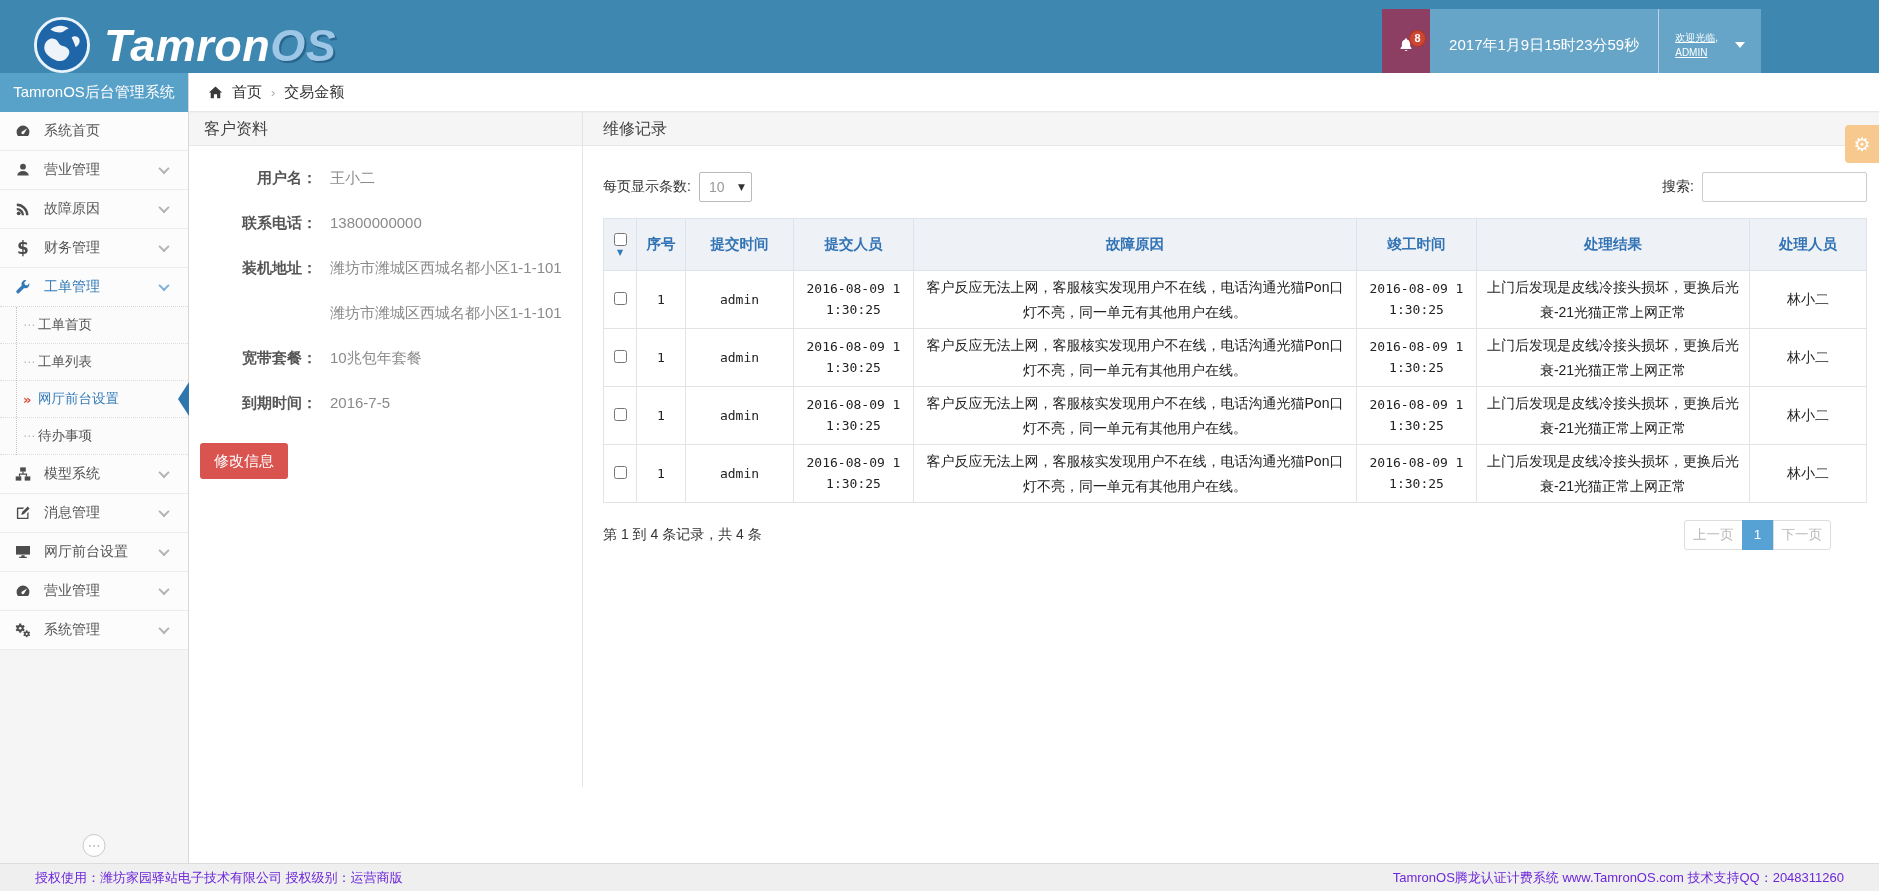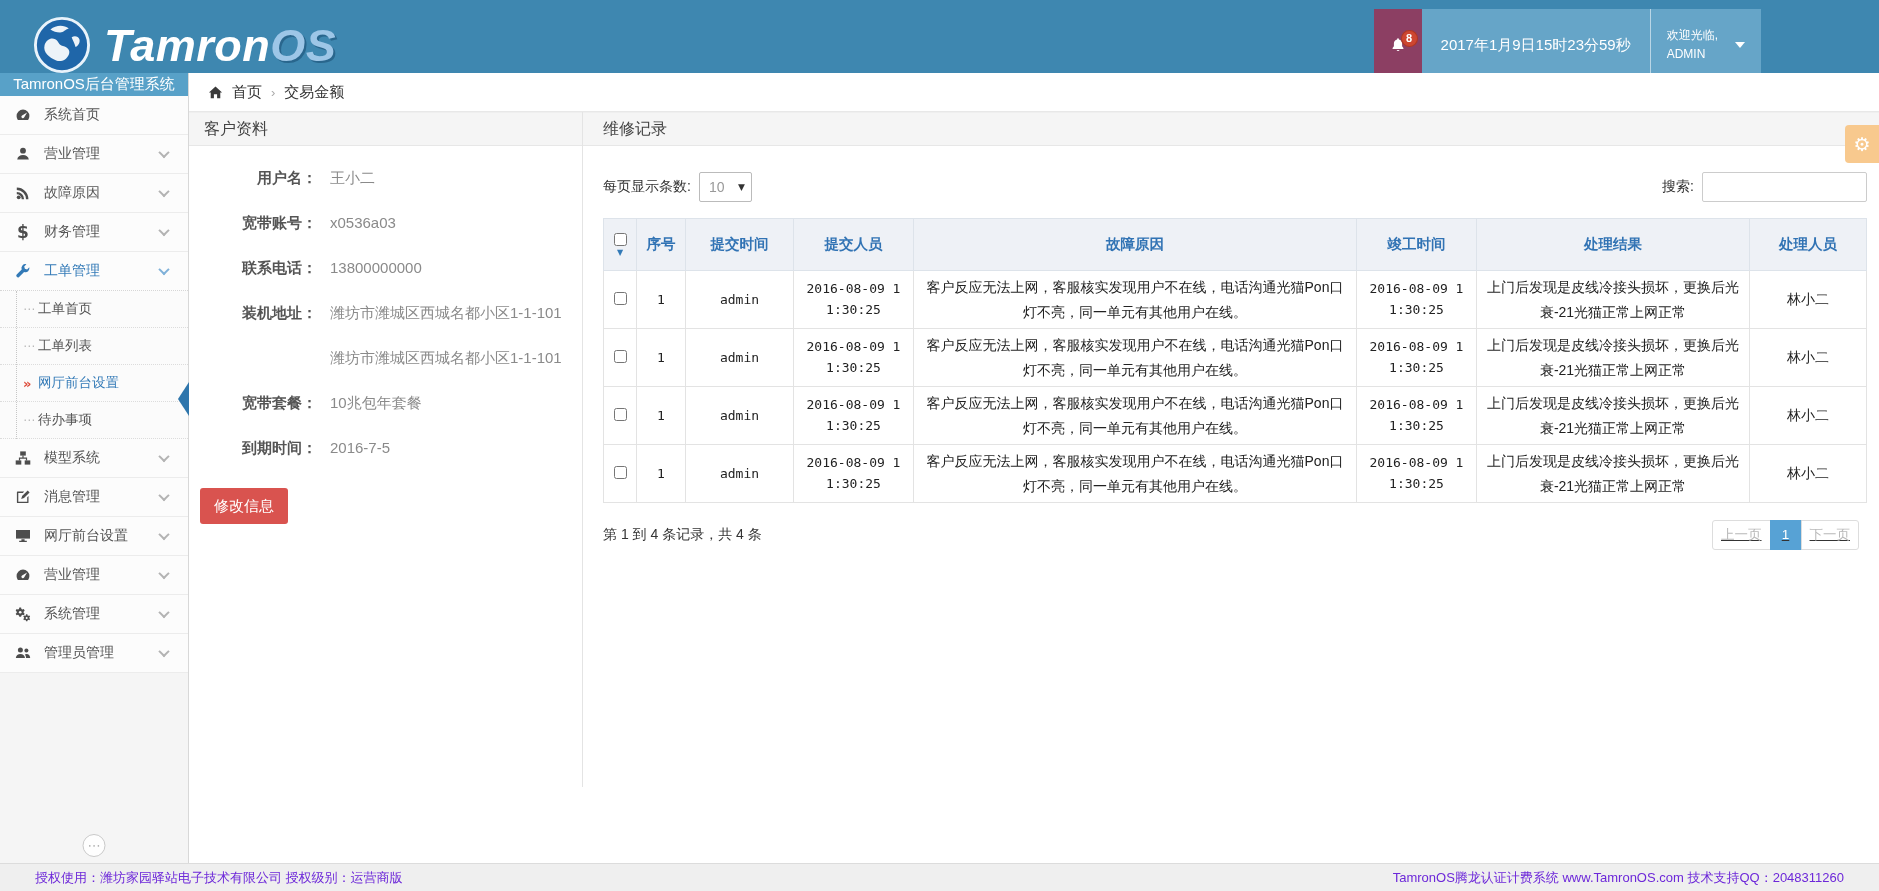--- a/index.html
+++ b/index.html
@@ -11,26 +11,26 @@
   .logo { display:flex; align-items:center; gap:13px; padding-left:33px; }
   .globe svg { width:58px; height:58px; display:block; }
   .logo-text { font-size:45px; font-weight:bold; font-style:italic; color:#fff; line-height:1; letter-spacing:0.5px; }
   .logo-text .os { color:var(--logo-os); text-shadow:2px 2px 0 rgba(20,70,105,.5); }
   .header-right { margin-left:auto; margin-right:118px; display:flex; align-items:stretch; height:73px; }
   .notif { width:48px; background:var(--notif-bg); display:flex; align-items:center; justify-content:center; position:relative; cursor:pointer; }
   .bell svg { width:16px; height:18px; fill:#fff; display:block; }
   .badge { position:absolute; top:21px; right:4px; width:17px; height:17px; border-radius:50%; background:var(--badge-bg); color:#fff; font-size:11px; font-weight:bold; display:flex; align-items:center; justify-content:center; box-shadow:inset 0 0 0 1px rgba(120,25,10,.35); }
   .datetime { background:var(--topblock-bg); color:#fff; font-size:15px; display:flex; align-items:center; padding:0 19px; white-space:nowrap; }
   .userblock { background:var(--topblock-bg); border-left:1px solid rgba(255,255,255,.55); color:#fff; display:flex; align-items:center; padding:0 16px; gap:17px; cursor:pointer; }
-  .welcome { font-size:12px; line-height:1.55; }
+  .welcome { font-size:10px; line-height:1.55;text-decoration:underline; }
   .caret-down { width:0; height:0; border-left:5px solid transparent; border-right:5px solid transparent; border-top:6px solid #fff; }
 
   
   .sidebar { position:absolute; top:73px; left:0; bottom:28px; width:189px; background:#f5f5f5; border-right:1px solid #d8d8d8; }
-  .sb-title { height:23px; background:var(--sidebar-header-bg); color:#fff; font-size:15px; display:flex; align-items:center; justify-content:center; white-space:nowrap; overflow:hidden; }
+  .sb-title { height:39px; background:var(--sidebar-header-bg); color:#fff; font-size:15px; display:flex; align-items:center; justify-content:center; white-space:nowrap; overflow:hidden; }
   .menu-item { height:39px; display:flex; align-items:center; padding:0 12px 0 13px; background:#fcfcfc; border-bottom:1px solid #ececec; font-size:14px; color:#555; cursor:pointer; white-space:nowrap; }
   .micon { width:20px; height:17px; display:inline-flex; align-items:center; justify-content:center; color:#4d4d4d; flex:none; }
   .micon svg { width:16px; height:16px; fill:currentColor; }
   .dollar-glyph { font-size:17px; font-weight:bold; font-family:"DejaVu Sans",sans-serif; }
   .mlabel { margin-left:11px; }
   .chev { margin-left:auto; margin-right:8px; width:8px; height:8px; border-right:2px solid #b3b3b3; border-bottom:2px solid #b3b3b3; transform:rotate(45deg) translate(-1px,-1px); flex:none; }
   .menu-item.active { color:var(--accent-blue); border-bottom:1px dotted #d6d6d6; }
   .menu-item.active .micon { color:var(--accent-blue); }
   .menu-item.active .chev { border-color:#7fb1d9; }
   .submenu { position:relative; background:#fbfbfb; }
@@ -77,21 +77,21 @@
   .records-table td { border:1px solid #e3e3e3; height:54px; text-align:center; vertical-align:middle; font-size:14px; color:#222; padding:4px 8px; }
   td.mono, .records-table .mono { font-family:"DejaVu Sans Mono",monospace; font-size:13px; }
   td.wrap { word-break:break-all; padding:4px 11px; line-height:1.55; }
   td.cjk { line-height:1.75; }
   .thcb-stack { display:flex; flex-direction:column; align-items:center; gap:2px; }
   .sort-caret { color:var(--accent-blue); font-size:8px; font-family:"DejaVu Sans",sans-serif; }
   input[type=checkbox] { width:13px; height:13px; cursor:pointer; }
 
   .table-foot { margin-top:17px; display:flex; align-items:center; justify-content:space-between; }
   .summary { font-size:14px; color:#333; }
-  .pagination { display:flex; margin-right:8px;text-decoration:underline; }
+  .pagination { display:flex; margin-right:36px; }
   .pg-item { min-width:52px; height:30px; line-height:28px; border:1px solid #ddd; background:#fff; color:#b9b9b9; font-size:13.5px; text-align:center; margin-left:-1px; padding:0 8px; cursor:pointer; }
   .pg-item:first-child { border-radius:3px 0 0 3px; margin-left:0; }
   .pg-item:last-child { border-radius:0 3px 3px 0; }
   .pg-item.active { background:var(--pag-active); border-color:var(--pag-active); color:#fff; min-width:32px; padding:0; cursor:default; }
 
   .gear-btn { position:absolute; top:125px; right:0; width:34px; height:38px; background:var(--gear-btn); border-radius:4px 0 0 4px; display:flex; align-items:center; justify-content:center; color:#fff; font-size:19px; cursor:pointer; font-family:"DejaVu Sans",sans-serif; }
 
   .footer { position:absolute; left:0; right:0; bottom:0; height:28px; background:#efefef; border-top:1px solid #dcdcdc; display:flex; align-items:center; justify-content:space-between; padding:0 35px; font-size:13px; color:#6d28d9; white-space:nowrap; }
 </style>
 </head>
@@ -246,32 +246,20 @@
             <svg viewBox="0 0 16 16">
               <path d="M6.1 1.6l.3 1.4c.4.1.7.3 1 .6l1.4-.5.9 1.6-1.1 1c.1.3.1.7 0 1l1.1 1-.9 1.6-1.4-.5c-.3.3-.6.5-1 .6l-.3 1.4H4.3L4 9.4c-.4-.1-.7-.3-1-.6l-1.4.5-.9-1.6 1.1-1a3.6 3.6 0 0 1 0-1l-1.1-1 .9-1.6 1.4.5c.3-.3.6-.5 1-.6l.3-1.4z"></path>
               <circle cx="5.2" cy="6.2" r="1.3" fill="#fbfbfb"></circle>
               <path d="M12.4 8.3l.2 1.1c.3.1.5.2.8.4l1-.4.7 1.2-.8.8v.8l.8.8-.7 1.2-1-.4c-.3.2-.5.3-.8.4l-.2 1.1H11l-.2-1.1a2.9 2.9 0 0 1-.8-.4l-1 .4-.7-1.2.8-.8v-.8l-.8-.8.7-1.2 1 .4c.3-.2.5-.3.8-.4l.2-1.1z"></path>
               <circle cx="11.7" cy="11.9" r="1" fill="#fbfbfb"></circle>
             </svg>
           </span>
           <span class="mlabel">系统管理</span>
           <span class="chev"></span>
         </div>
-        <div class="menu-item">
-          <span class="micon">
-            <svg viewBox="0 0 16 16">
-              <circle cx="5.4" cy="5" r="2.5"></circle>
-              <circle cx="11.4" cy="5.4" r="2"></circle>
-              <path d="M.8 13c.3-2.5 2.1-3.9 4.6-3.9S9.7 10.5 10 13z"></path>
-              <path d="M10.7 9.2c2.4-.5 4.3.8 4.5 3.8h-4.1a5.6 5.6 0 0 0-1.3-3.4z"></path>
-            </svg>
-          </span>
-          <span class="mlabel">管理员管理</span>
-          <span class="chev"></span>
-        </div>
       </nav>
     <div class="arrow-marker"></div>
     <div class="sb-toggle">
         <span>⋯</span>
       </div>
   </aside>
 
   <div class="main">
 
     <div class="breadcrumb">
@@ -287,24 +275,20 @@
 
 
     <div class="panels">
 
       <section class="cust-panel">
         <div class="panel-head">客户资料</div>
         <div class="cust-body">
             <div class="crow">
               <span class="clabel">用户名：</span>
               <span class="cvalue">王小二</span>
-            </div>
-            <div class="crow">
-              <span class="clabel">宽带账号：</span>
-              <span class="cvalue">x0536a03</span>
             </div>
             <div class="crow">
               <span class="clabel">联系电话：</span>
               <span class="cvalue">13800000000</span>
             </div>
             <div class="crow">
               <span class="clabel">装机地址：</span>
               <span class="cvalue">潍坊市潍城区西城名都小区1-1-101</span>
             </div>
             <div class="crow">

